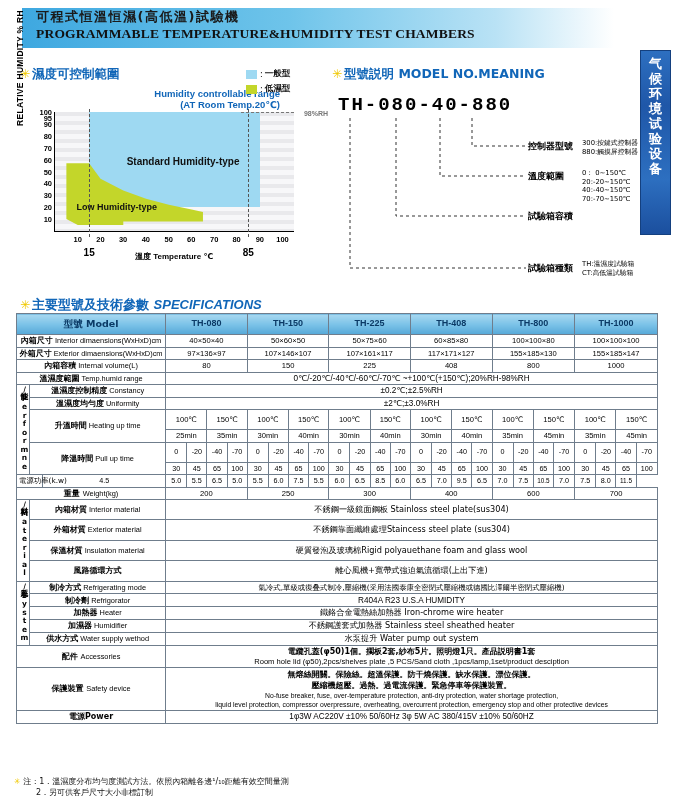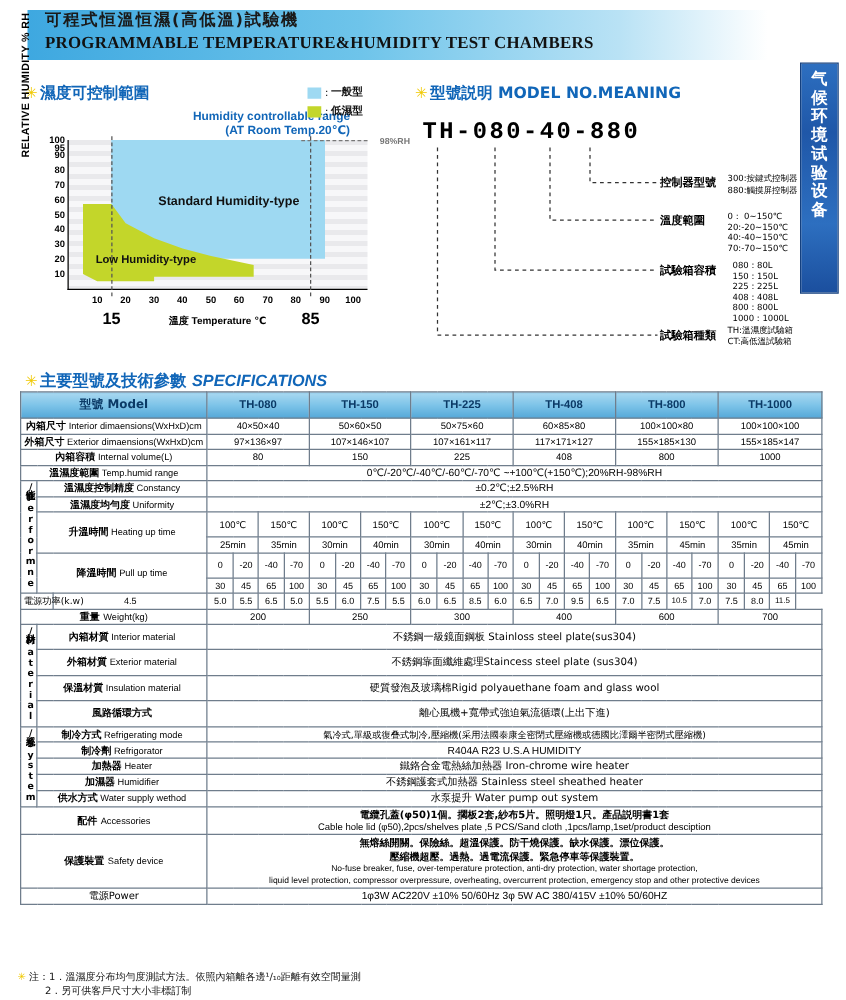--- a/index.html
+++ b/index.html
@@ -70,21 +70,21 @@
   .plot {
     position: absolute; left: 36px; top: 24px; width: 240px; height: 120px;
     border-left: 1.5px solid #000; border-bottom: 1.5px solid #000;
     background:
       repeating-linear-gradient(to bottom, #e9e9ec 0px, #e9e9ec 4px, #f7f7f9 4px, #f7f7f9 9px);
   }
   .ytick { position: absolute; right: 100%; margin-right: 3px; font-size: 7.5px;
            font-weight: bold; color: #000; transform: translateY(-50%); white-space: nowrap; }
   .xtick { position: absolute; top: 100%; margin-top: 4px; font-size: 7.5px;
            font-weight: bold; color: #000; transform: translateX(-50%); white-space: nowrap; }
-  .xtick2 { position: absolute; top: 100%; margin-top: 16px; font-size: 13px;
+  .xtick2 { position: absolute; top: 100%; margin-top: 16px; font-size: 10px;
             font-weight: bold; color: #000; transform: translateX(-50%); }
   .vdash { position: absolute; top: -3px; bottom: -6px; border-left: 1.2px dashed #555; }
   .rh98 { position: absolute; right: -34px; top: -2px; font-size: 7px; color: #777;
           font-weight: bold; white-space: nowrap; }
   .topdash { position: absolute; left: 78%; right: 0; top: 0; border-top: 1.2px dashed #777; }
   .area-std {
     position: absolute; left: 0; bottom: 0; width: 100%; height: 100%;
   }
   .xaxis-caption {
     position: absolute; left: 36px; top: 163px; width: 240px; text-align: center;
@@ -257,28 +257,20 @@
     </div>
     <div class="mvals" style="position:absolute; left:252px; top:81px;">
       <div>0：  0~150℃</div>
       <div>20:-20~150℃</div>
       <div>40:-40~150℃</div>
       <div>70:-70~150℃</div>
     </div>
 
     <div class="mrow" style="left:198px; top:122px;">
       <span class="mlabel">試驗箱容積</span>
-    </div>
-    <div class="mvals" style="position:absolute; left:256px; top:120px;">
-      <div>080 : 80L</div>
-      <div>150 : 150L</div>
-      <div>225 : 225L</div>
-      <div>408 : 408L</div>
-      <div>800 : 800L</div>
-      <div>1000 : 1000L</div>
     </div>
 
     <div class="mrow" style="left:198px; top:174px;">
       <span class="mlabel">試驗箱種類</span>
     </div>
     <div class="mvals" style="position:absolute; left:252px; top:172px;">
       <div>TH:溫濕度試驗箱</div>
       <div>CT:高低溫試驗箱</div>
     </div>
   </div>
@@ -537,36 +529,36 @@
       </tr>
       <tr>
         <td class="rowlabel" colspan="2"><span class="cn">供水方式</span> <span>Water supply wethod</span></td>
         <td class="ctr-wide cjk" colspan="24">水泵提升 Water pump out system</td>
       </tr>
 
       <tr>
         <td class="rowlabel" colspan="3" style="text-align:center;"><span class="cn">配件 </span><span>Accessories</span></td>
         <td colspan="24">
           <div class="acc-cn">電纜孔蓋(φ50)1個。擱板2套,紗布5片。照明燈1只。產品説明書1套</div>
-          <div class="acc-en">Cable hole lid (φ50),2pcs/shelves plate ,5 PCS/Sand cloth  ,1pcs/lamp,1set/product desciption</div>
+          <div class="acc-en">Room hole lid (φ50),2pcs/shelves plate ,5 PCS/Sand cloth  ,1pcs/lamp,1set/product desciption</div>
         </td>
       </tr>
 
       <tr>
         <td class="rowlabel" colspan="3" style="text-align:center;"><span class="cn">保護裝置 </span><span>Safety device</span></td>
         <td colspan="24">
           <div class="safety-cn">無熔絲開關。保險絲。超溫保護。防干燒保護。缺水保護。漂位保護。</div>
           <div class="safety-cn">壓縮機超壓。過熱。過電流保護。緊急停車等保護裝置。</div>
           <div class="safety-en">No-fuse breaker, fuse, over-temperature protection, anti-dry protection, water shortage protection,</div>
           <div class="safety-en">liquid level protection, compressor overpressure, overheating, overcurrent protection, emergency stop and other protective devices</div>
         </td>
       </tr>
 
       <tr>
-        <td class="rowlabel cjk" colspan="3" style="font-size:8px;font-weight:normal;margin-top:36px;">電源Power</td>
+        <td class="rowlabel cjk" colspan="3" style="font-size:8px;font-weight:bold;margin-top:36px;">電源Power</td>
         <td class="ctr-wide" colspan="24">1φ3W AC220V ±10%   50/60Hz   3φ 5W AC 380/415V ±10%  50/60HZ</td>
       </tr>
     </tbody>
       </table>
   </div>
 
   <div class="notes">
     <div><span class="star">✳</span> <span>注：1．溫濕度分布均勻度測試方法。依照內箱離各邊¹/₁₀距離有效空間量測</span></div>
     <div class="note-2">2．另可供客戶尺寸大小非標訂制</div>
   </div>

